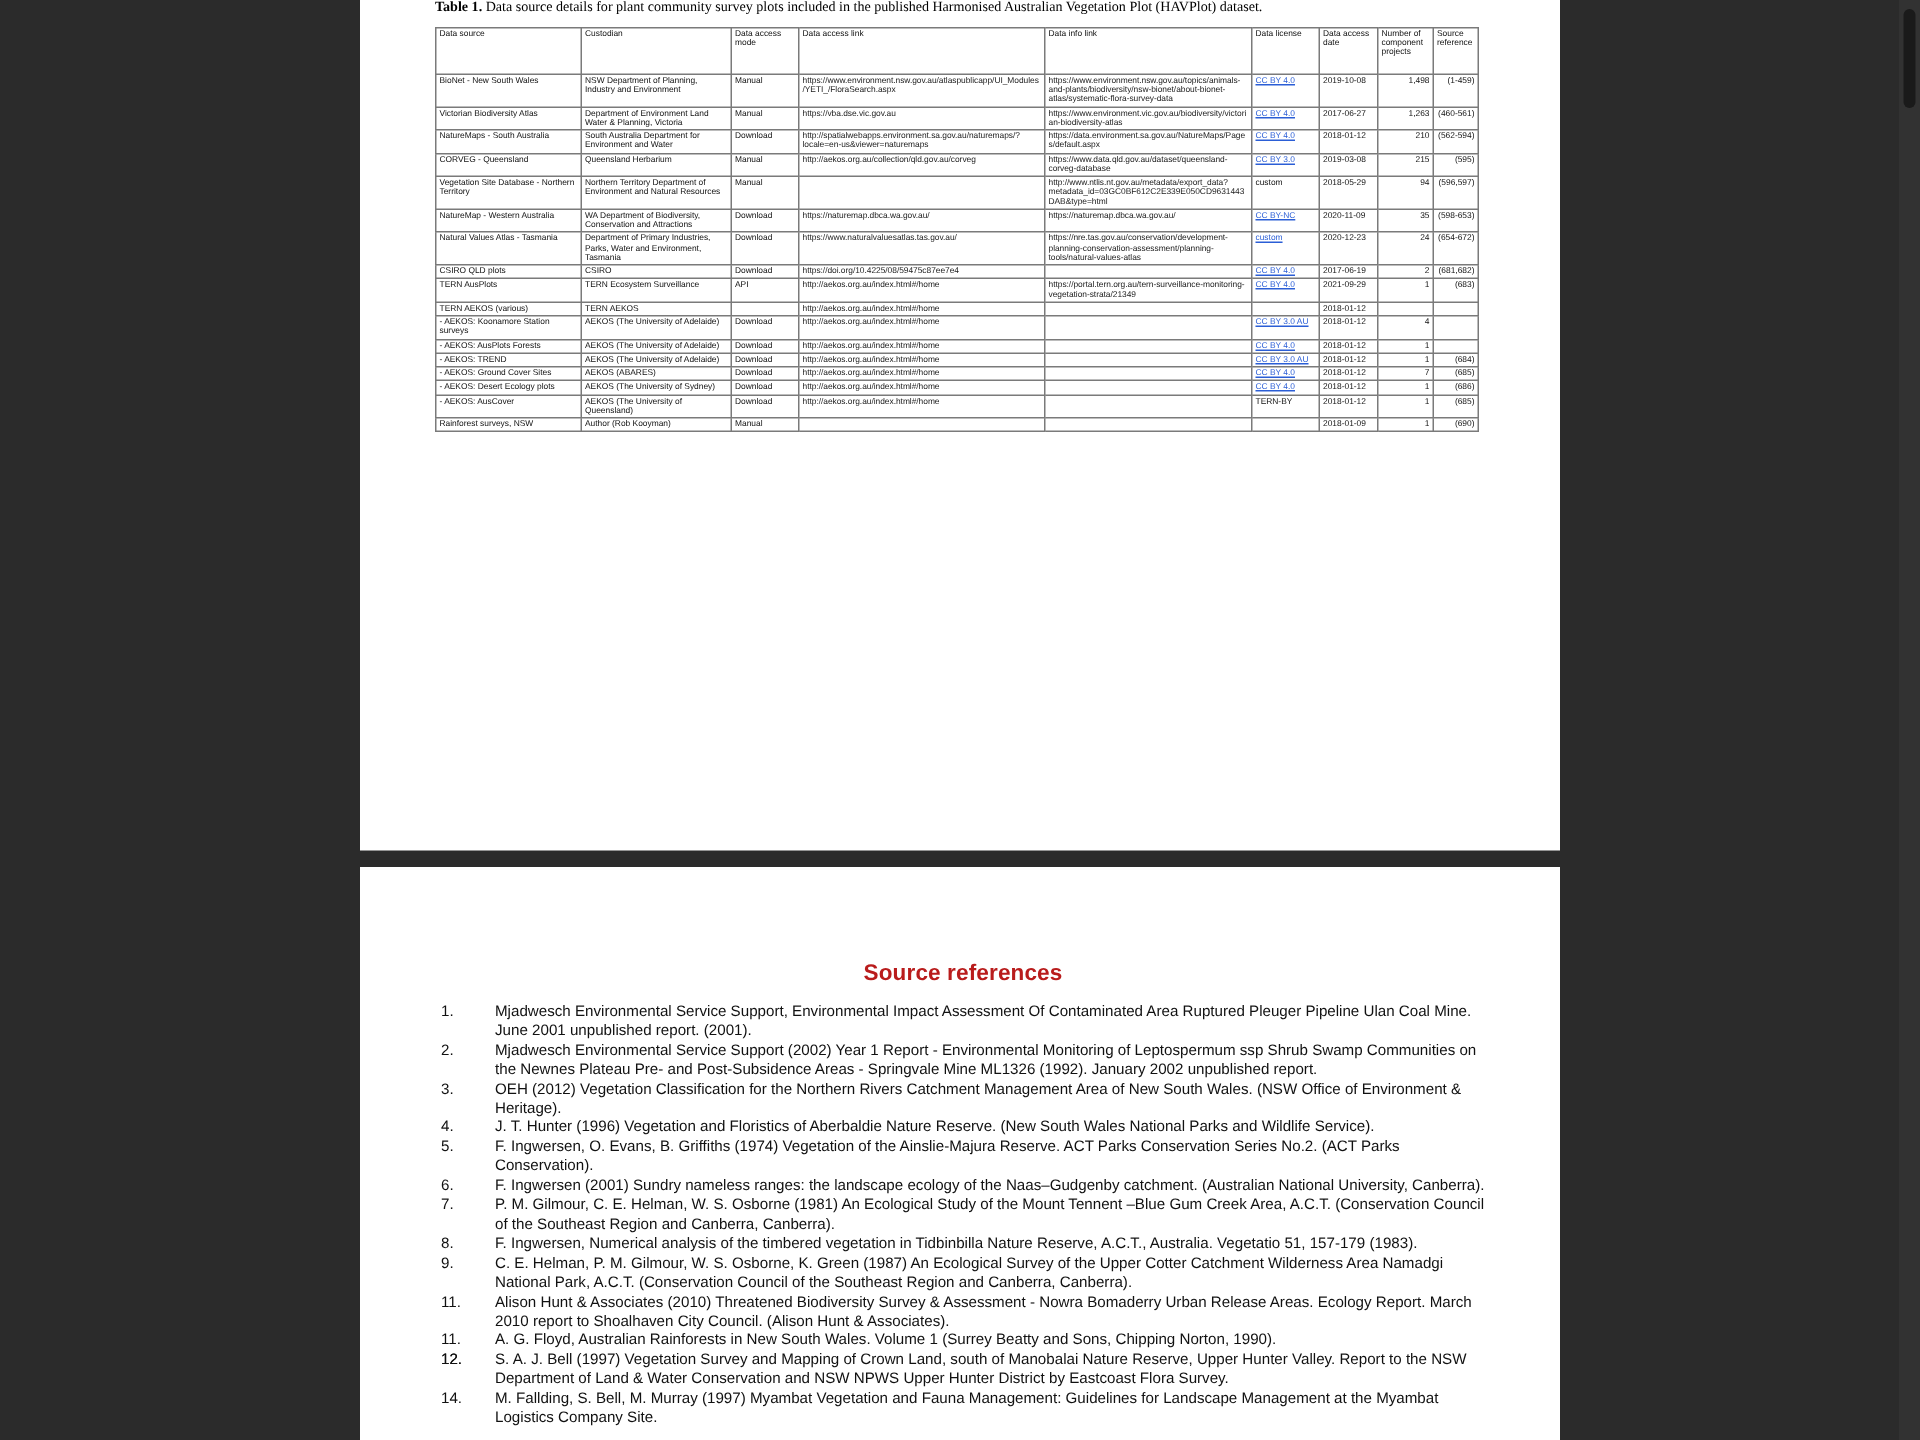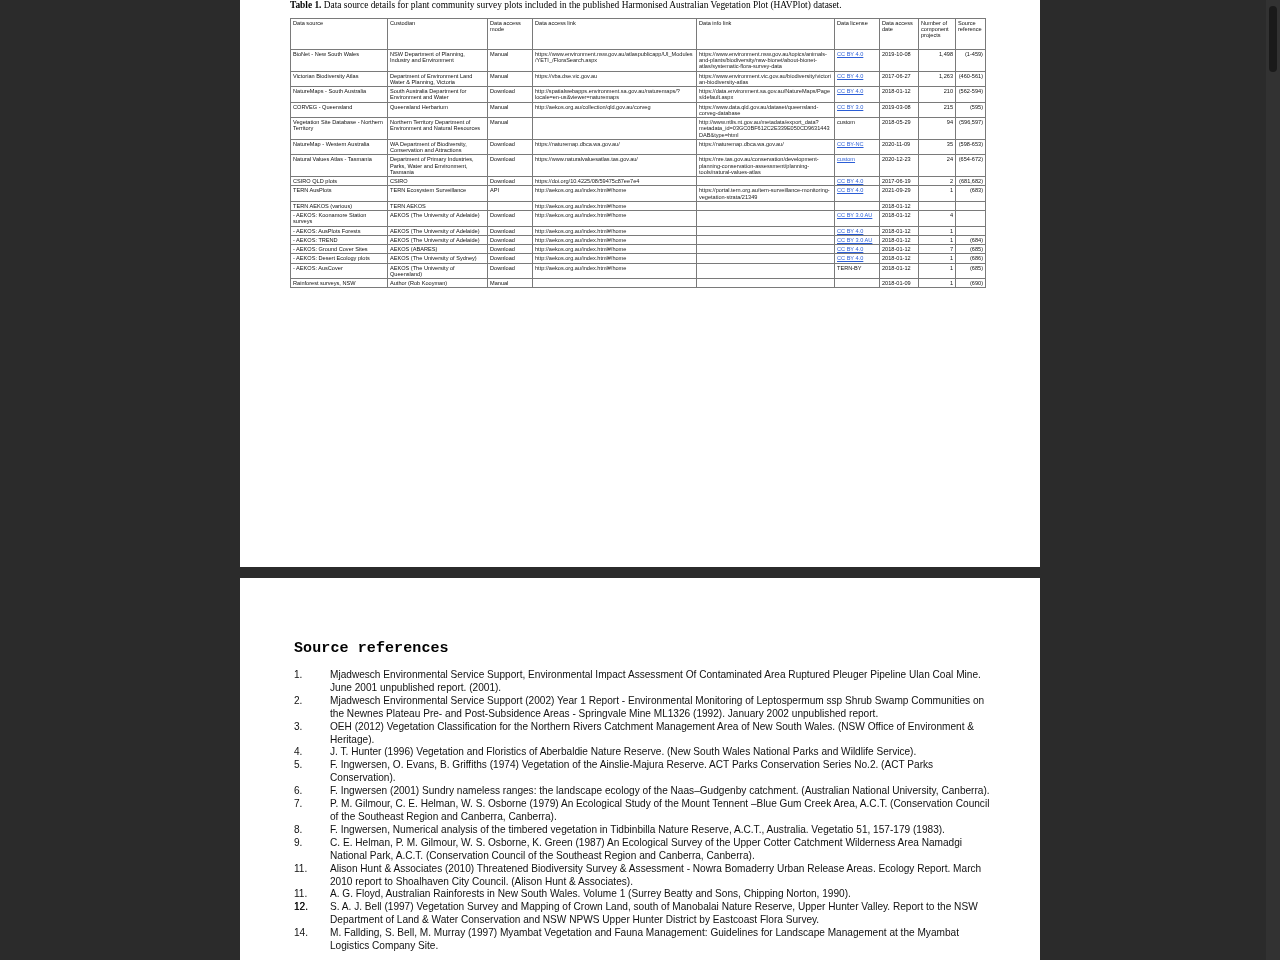--- a/index.html
+++ b/index.html
@@ -87,26 +87,27 @@
   col.c3 { width: 164px; }
   col.c4 { width: 138px; }
   col.c5 { width: 45px; }
   col.c6 { width: 39px; }
   col.c7 { width: 37px; }
   col.c8 { width: 30px; }
 
   
   .refs-wrap { padding-top: 62px; }
   h2.refs-title {
-    font-family: Liberation Mono, monospace;
+    font-family: Liberation Sans, sans-serif;
     font-size: 15px;
     font-weight: bold;
     margin: 0 0 12px 4px;
-    color: #000000;
+    color: #b91c1c;
     letter-spacing: 0.1px;
+    text-align: center;
   }
   ol.refs {
     list-style: none;
     margin: 0;
     padding: 0;
   }
   ol.refs li {
     position: relative;
     padding-left: 40px;
     margin-bottom: 0px;
@@ -379,21 +380,21 @@
     <div class="page-inner">
       <div class="refs-wrap">
         <h2 class="refs-title">Source references</h2>
         <ol class="refs" id="refs-list">
             <li><span class="num">1.</span><span>Mjadwesch Environmental Service Support, Environmental Impact Assessment Of Contaminated Area Ruptured Pleuger Pipeline Ulan Coal Mine. June 2001 unpublished report.  (2001).</span></li>
             <li><span class="num">2.</span><span>Mjadwesch Environmental Service Support (2002) Year 1 Report - Environmental Monitoring of Leptospermum ssp Shrub Swamp Communities on the Newnes Plateau Pre- and Post-Subsidence Areas - Springvale Mine ML1326 (1992). January 2002 unpublished report.</span></li>
             <li><span class="num">3.</span><span>OEH (2012) Vegetation Classification for the Northern Rivers Catchment Management Area of New South Wales.  (NSW Office of Environment &amp; Heritage).</span></li>
             <li><span class="num">4.</span><span>J. T. Hunter (1996) Vegetation and Floristics of Aberbaldie Nature Reserve.  (New South Wales National Parks and Wildlife Service).</span></li>
             <li><span class="num">5.</span><span>F. Ingwersen, O. Evans, B. Griffiths (1974) Vegetation of the Ainslie-Majura Reserve. ACT Parks Conservation Series No.2.  (ACT Parks Conservation).</span></li>
             <li><span class="num">6.</span><span>F. Ingwersen (2001) Sundry nameless ranges: the landscape ecology of the Naas–Gudgenby catchment.  (Australian National University, Canberra).</span></li>
-            <li><span class="num">7.</span><span>P. M. Gilmour, C. E. Helman, W. S. Osborne (1979) An Ecological Study of the Mount Tennent –Blue Gum Creek Area, A.C.T.  (Conservation Council of the Southeast Region and Canberra, Canberra).</span></li>
+            <li><span class="num">7.</span><span>P. M. Gilmour, C. E. Helman, W. S. Osborne (1981) An Ecological Study of the Mount Tennent –Blue Gum Creek Area, A.C.T.  (Conservation Council of the Southeast Region and Canberra, Canberra).</span></li>
             <li><span class="num">8.</span><span>F. Ingwersen, Numerical analysis of the timbered vegetation in Tidbinbilla Nature Reserve, A.C.T., Australia. Vegetatio 51, 157-179 (1983).</span></li>
             <li><span class="num">9.</span><span>C. E. Helman, P. M. Gilmour, W. S. Osborne, K. Green (1987) An Ecological Survey of the Upper Cotter Catchment Wilderness Area Namadgi National Park, A.C.T.  (Conservation Council of the Southeast Region and Canberra, Canberra).</span></li>
             <li><span class="num">11.</span><span>Alison Hunt &amp; Associates (2010) Threatened Biodiversity Survey &amp; Assessment - Nowra Bomaderry Urban Release Areas. Ecology Report. March 2010 report to Shoalhaven City Council.  (Alison Hunt &amp; Associates).</span></li>
             <li><span class="num">11.</span><span>A. G. Floyd, Australian Rainforests in New South Wales. Volume 1 (Surrey Beatty and Sons, Chipping Norton, 1990).</span></li>
             <li><span class="num">12.</span></li>
             <li><span class="num">12.</span><span>S. A. J. Bell (1997) Vegetation Survey and Mapping of Crown Land, south of Manobalai Nature Reserve, Upper Hunter Valley. Report to the NSW Department of Land &amp; Water Conservation and NSW NPWS Upper Hunter District by Eastcoast Flora Survey.</span></li>
             <li><span class="num">14.</span><span>M. Fallding, S. Bell, M. Murray (1997) Myambat Vegetation and Fauna Management: Guidelines for Landscape Management at the Myambat Logistics Company Site.</span></li>
           </ol>
       </div>
     </div>

